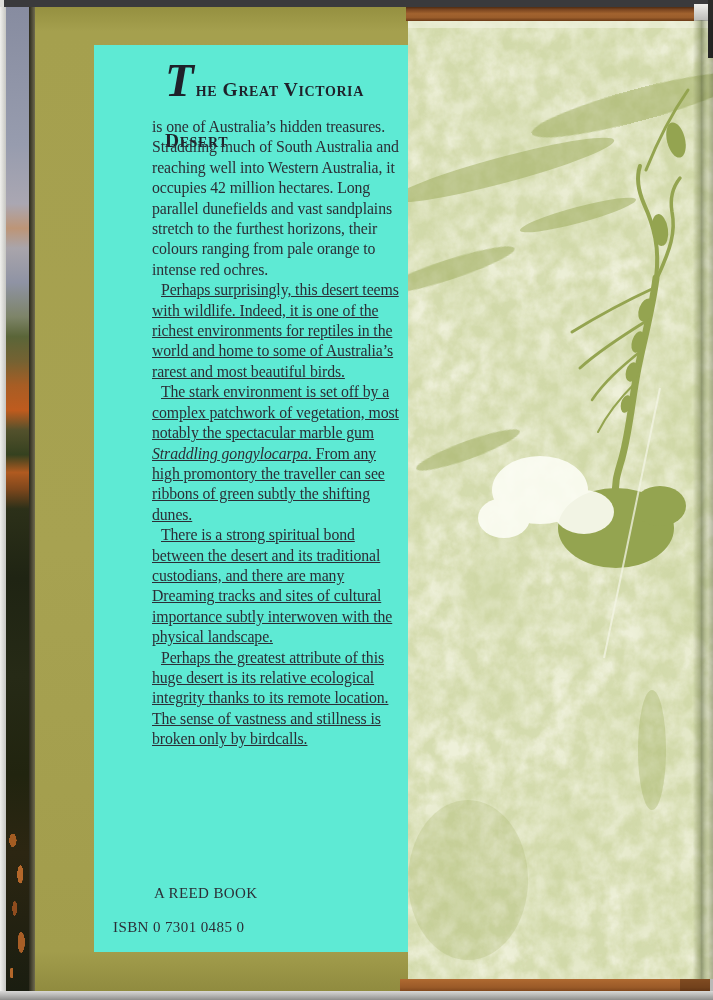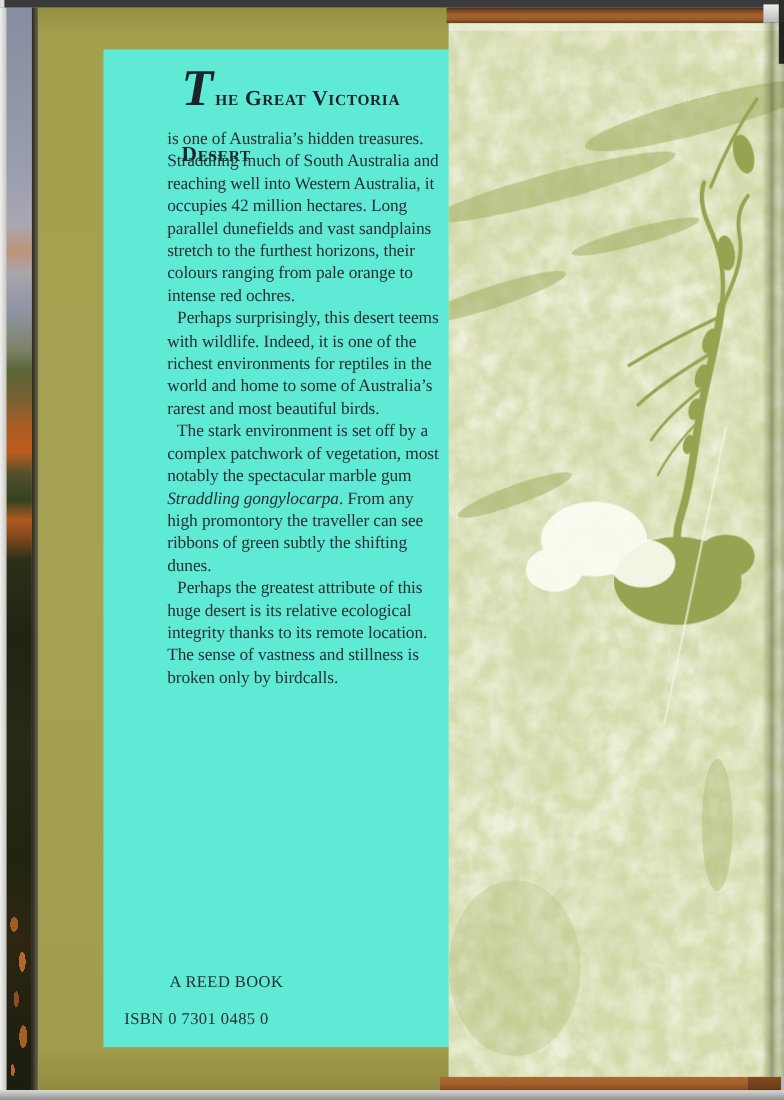--- a/index.html
+++ b/index.html
@@ -35,21 +35,21 @@
   .back-cover{left:35px;top:7px;width:373px;height:984px;
     background:linear-gradient(to bottom,#959040 0%,#a5a04e 2.5%,#a7a251 55%,#a29d4c 96%,#908b3f 100%);}
   
   .panel{left:94px;top:45px;width:269px;height:907px;background:#5eead4;
     color:#2c2e36;padding-left:48px;}
   .title-line{margin:10px 0 4px 23px;color:#1f212a;line-height:50px;height:58px;}
   .dropcap{font-style:italic;font-weight:bold;font-size:47px;}
   .title-caps{font-variant:small-caps;font-weight:bold;font-size:19.5px;letter-spacing:.6px;margin-left:2px;}
   .panel-text{padding:0 6px 0 10px;}
   .panel-text p{margin:0;font-size:15.8px;line-height:20.4px;letter-spacing:-0.1px;}
-  .panel-text p.ind{text-indent:9px;}
+  .panel-text p.ind{text-indent:9px;text-decoration:underline;}
   .species{font-style:italic;}
   .publisher-line{left:19px;top:840px;font-size:15px;letter-spacing:.4px;color:#2c2e36;margin-left:41px;}
   .isbn-line{left:19px;top:874px;font-size:15px;letter-spacing:.4px;color:#2c2e36;}
   
   .texture{left:408px;top:20px;width:305px;height:959px;background:#eef0d9;}
   .texture svg{display:block;}
   .brown-top{left:406px;top:7px;width:292px;height:14px;
     background:linear-gradient(to bottom,#4e2c12 0%,#7a4520 18%,#a2632f 48%,#9a5d2b 75%,#6b3a17 100%);}
   .silver-patch{left:694px;top:4px;width:16px;height:17px;
     background:linear-gradient(to bottom,#efefec,#b9b9b5);}
@@ -76,20 +76,21 @@
   <div class="abs spine-fold"></div>
 
   <div class="abs back-cover"></div>
 
   <div class="abs panel">
     <div class="title-line"><span class="dropcap">T</span><span class="title-caps">he Great Victoria Desert</span></div>
     <div class="panel-text">
       <p>is one of Australia’s hidden treasures. Straddling much of South Australia and reaching well into Western Australia, it occupies 42 million hectares. Long parallel dunefields and vast sandplains stretch to the furthest horizons, their colours ranging from pale orange to intense red ochres.</p>
       <p class="ind">Perhaps surprisingly, this desert teems with wildlife. Indeed, it is one of the richest environments for reptiles in the world and home to some of Australia’s rarest and most beautiful birds.</p>
       <p class="ind"><span>The stark environment is set off by a complex patchwork of vegetation, most notably the spectacular marble gum </span><span class="species">Straddling gongylocarpa</span><span>. From any high promontory the traveller can see ribbons of green subtly the shifting dunes.</span></p>
+      <p class="ind">There is a strong spiritual bond between the desert and its traditional custodians, and there are many Dreaming tracks and sites of cultural importance subtly interwoven with the physical landscape.</p>
       <p class="ind">Perhaps the greatest attribute of this huge desert is its relative ecological integrity thanks to its remote location. The sense of vastness and stillness is broken only by birdcalls.</p>
     </div>
     <div class="abs publisher-line">A REED BOOK</div>
     <div class="abs isbn-line">ISBN 0 7301 0485 0</div>
   </div>
 
   <div class="abs texture">
     <svg width="305" height="959" viewBox="0 0 305 959" xmlns="http://www.w3.org/2000/svg">
       <defs>
         <filter id="mot" x="0%" y="0%" width="100%" height="100%">

